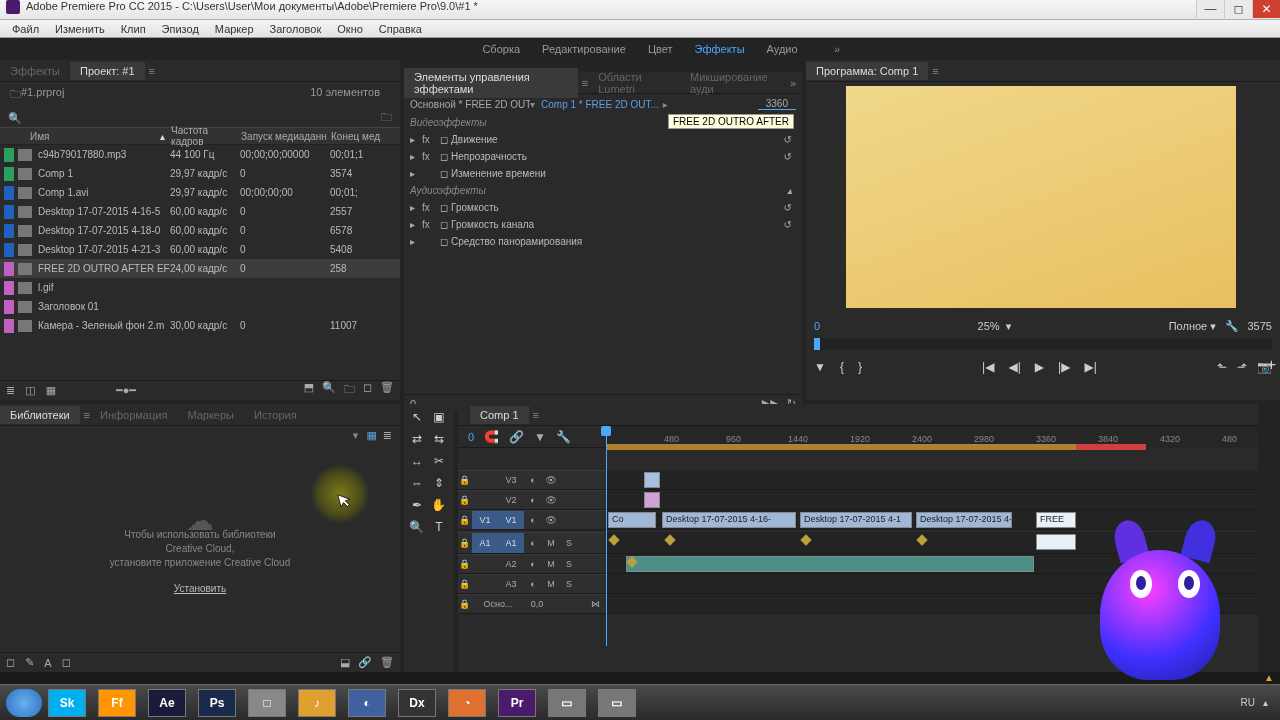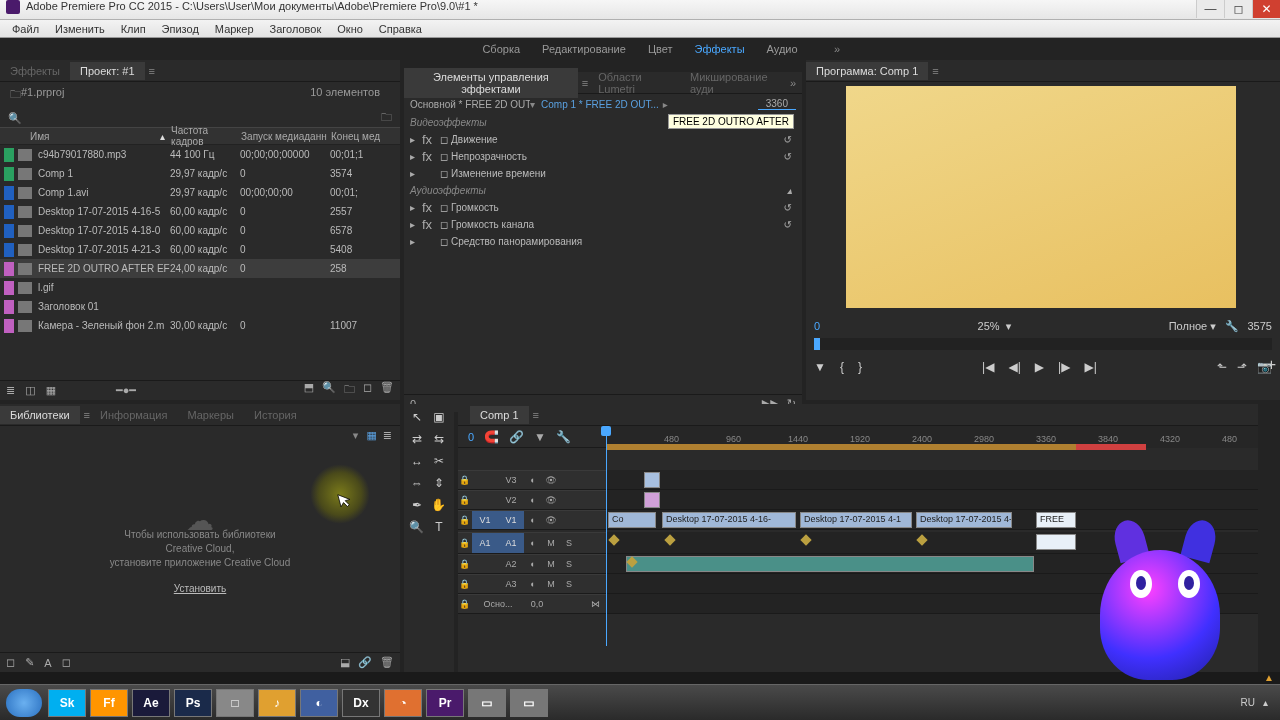--- a/index.html
+++ b/index.html
@@ -18,21 +18,21 @@
 
 
 .workspacebar { height:22px; background:#232323; display:flex; align-items:center; justify-content:center; gap:22px; font-size:11px; color:#999; }
 .workspacebar .active { color:#4aa8ff; }
 .workspacebar .chev { position:absolute; right:440px; color:#888; }
 
 
 .panel { background:#2a2a2a; position:absolute; }
 .tabrow { height:22px; display:flex; align-items:center; border-bottom:1px solid #1a1a1a; font-size:11px; }
 .tabrow .tab { padding:3px 10px; color:#999; }
-.tabrow .tab.active { background:#3a3a3a; color:#ddd;text-align:center; }
+.tabrow .tab.active { background:#3a3a3a; color:#ddd; }
 .tabrow .tab.nonactive { color:#666; }
 .tabrow .menu3 { margin-left:4px; color:#888; }
 .tabrow .dblchev { margin-left:auto; margin-right:6px; color:#888; }
 
 
 #project { left:0; top:60px; width:400px; height:340px; }
 #project .binhead { padding:4px 10px; color:#999; display:flex; }
 #project .binhead .count { margin-left:auto; margin-right:10px; }
 #project .searchrow { height:18px; display:flex; align-items:center; padding:0 8px; gap:6px; }
 #project .searchrow .mag { color:#aaa; }
@@ -64,21 +64,21 @@
 
 
 #effects { left:404px; top:72px; width:398px; height:340px; }
 #effects .srcrow { height:20px; display:flex; align-items:center; padding:0 6px; font-size:10px; }
 #effects .srcrow .a { color:#aaa; max-width:120px; overflow:hidden; white-space:nowrap; }
 #effects .srcrow .b { color:#5aa0e0; margin-left:6px; }
 #effects .srcrow .tc { margin-left:auto; color:#aaa; border-bottom:1px solid #4aa8ff; padding:0 8px; }
 #effects .tooltip { position:absolute; right:8px; top:42px; background:#ffffe0; color:#000; padding:1px 4px; border:1px solid #999; font-size:10px; }
 .efrow { height:17px; display:flex; align-items:center; padding-left:6px; font-size:10px; color:#bbb; }
 .efrow .tw { width:12px; color:#aaa; }
-.efrow .fx { width:18px; font-size:13px; color:#aaa; }
+.efrow .fx { width:18px; font-size:10px; color:#aaa; }
 .efrow.section { color:#888; font-style:italic; }
 .efrow .reset { margin-left:auto; margin-right:10px; color:#aaa; }
 .efrow .up { margin-left:auto; margin-right:10px; color:#aaa; }
 #effects .miniTL { position:absolute; left:0;right:0;bottom:0;height:18px;border-top:1px solid #1a1a1a;display:flex;align-items:center;padding:0 6px;color:#aaa; }
 #effects .miniTL .zero { margin-right:auto; }
 #effects .miniTL .btns { display:flex; gap:8px; }
 
 
 #program { left:806px; top:60px; width:474px; height:340px; }
 #program .screen { position:absolute; left:40px; top:26px; width:390px; height:222px; background:linear-gradient(160deg,#f0d78a,#e8c060); }
@@ -572,21 +572,21 @@
   <div class="eye l">
       <div class="pup"></div>
     </div>
     <div class="eye r">
       <div class="pup"></div>
     </div>
 </div>
 
 <div class="taskbar">
   <div class="start"></div>
-  <div id="tbicons" style="display:flex;gap:4px">
+  <div id="tbicons" style="display:flex;gap:12px">
       <div class="tico" style="background: rgb(0, 175, 240);">Sk</div>
       <div class="tico" style="background: rgb(255, 149, 0);">Ff</div>
       <div class="tico" style="background: rgb(26, 26, 58);">Ae</div>
       <div class="tico" style="background: rgb(26, 42, 74);">Ps</div>
       <div class="tico" style="background: rgb(136, 136, 136);">□</div>
       <div class="tico" style="background: rgb(224, 160, 48);">♪</div>
       <div class="tico" style="background: rgb(64, 96, 160);">◐</div>
       <div class="tico" style="background: rgb(51, 51, 51);">Dx</div>
       <div class="tico" style="background: rgb(224, 112, 48);">◔</div>
       <div class="tico" style="background: rgb(74, 26, 107);">Pr</div>

